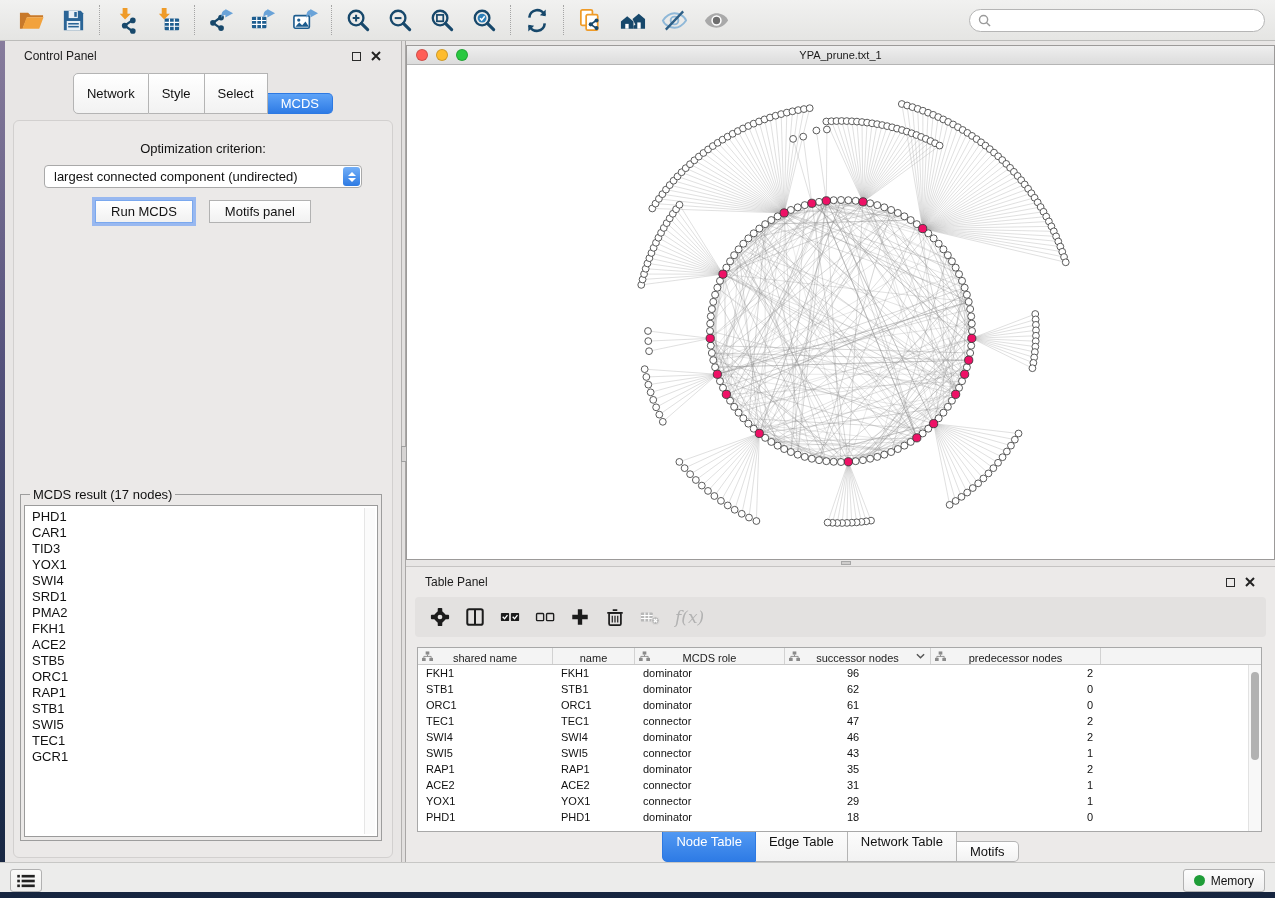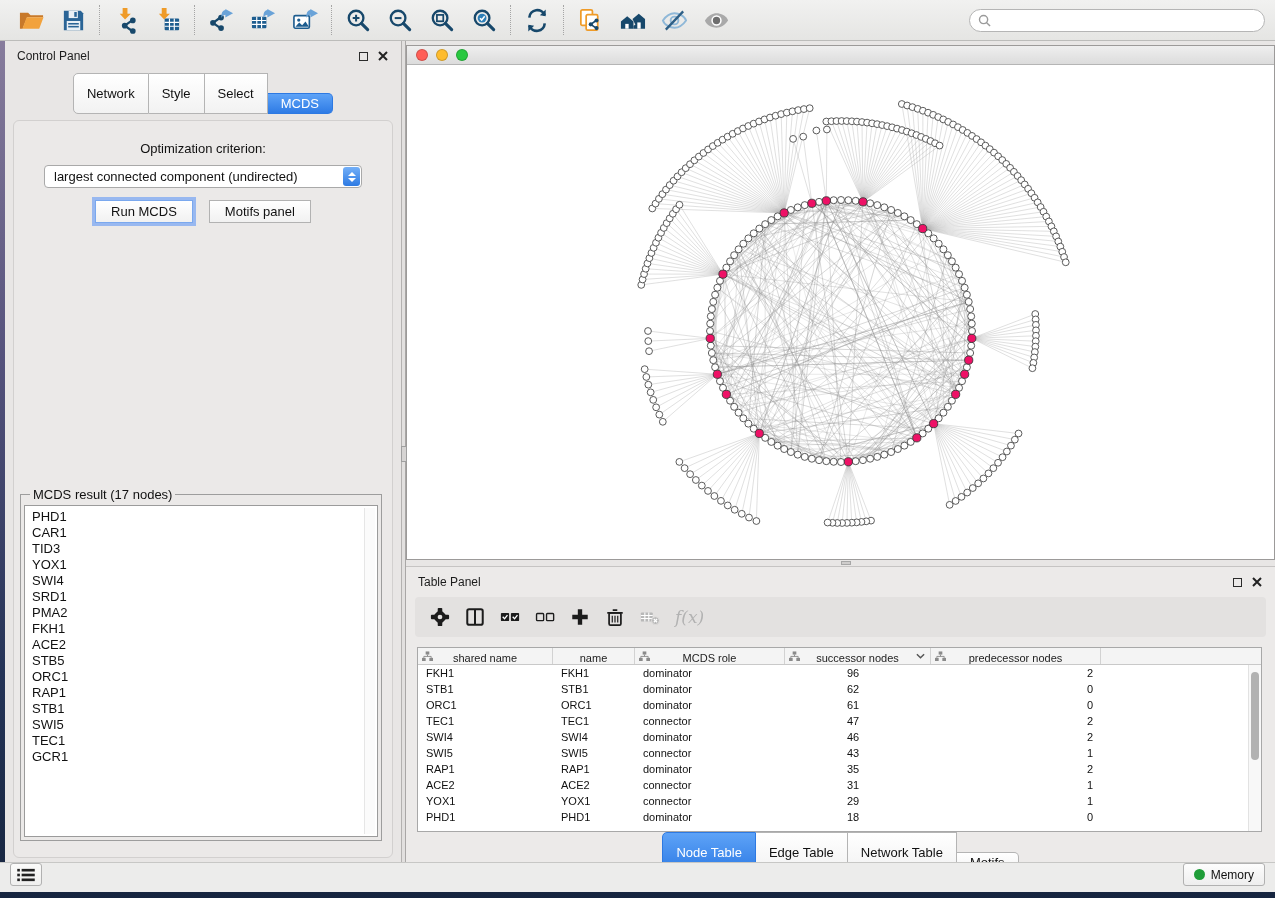--- a/index.html
+++ b/index.html
@@ -22,21 +22,21 @@
   .tb-search { margin-left:auto; width:296px; height:23px; border:1px solid #b5b5b5;
     border-radius:12px; background:#fff; display:flex; align-items:center; padding:0 8px; gap:6px; }
   .tb-search svg { width:13px; height:13px; flex:none; }
   .tb-search input { border:none; outline:none; flex:1; font:12px "Liberation Sans",sans-serif; background:transparent; }
 
   
   .main { position:absolute; left:5px; top:41px; right:0; bottom:30px; display:flex; }
 
   
   .control-panel { width:396px; background:#e8e6e5; display:flex; flex-direction:column; position:relative; }
-  .panel-header { height:30px; display:flex; align-items:center; padding:0 12px; font-size:12px; color:#1c1c1c; flex:none; }
+  .panel-header { height:30px; display:flex; align-items:center; padding:0 19px; font-size:12px; color:#1c1c1c; flex:none; }
   .win-btns { margin-left:auto; display:flex; gap:10px; align-items:center; }
   .float-btn { width:9px; height:9px; border:1.6px solid #2b2b2b; background:transparent; display:inline-block; cursor:pointer; }
   .close-btn { width:11px; height:11px; border:none; background:transparent; cursor:pointer; padding:0; }
   .close-btn svg { width:10px; height:10px; display:block; }
 
   .seg { display:flex; font-size:13px; flex:none; }
   .seg button { background:linear-gradient(#ffffff,#f2f2f2); border:1px solid #b4b4b4; border-left:none;
     padding:2px 13px; color:#111; cursor:pointer; font-family:inherit; font-size:13px; }
   .seg button:first-child { border-left:1px solid #b4b4b4; border-radius:5px 0 0 5px; }
   .seg button:last-child { border-radius:0 5px 5px 0;margin-top:20px; }
@@ -104,25 +104,25 @@
   .td { overflow:hidden; white-space:nowrap; }
   .c0 { width:135px; padding-left:8px; }
   .c1 { width:82px;  padding-left:8px; }
   .c2 { width:150px; padding-left:8px; }
   .c3 { width:146px; text-align:center; padding-right:10px; }
   .c4 { width:170px; text-align:right; padding-right:8px; }
   .cf { flex:1; }
   .table-scrollbar { position:absolute; right:0; top:17px; bottom:0; width:13px; background:#f8f8f8; border-left:1px solid #e2e2e2; }
   .table-scrollbar .thumb { position:absolute; left:2px; right:2px; top:7px; height:88px; background:#b2b2b2; border-radius:6px; cursor:grab; }
 
-  .tp-tabs { height:30px; display:flex; justify-content:center; align-items:flex-start; flex:none; }
+  .tp-tabs { height:30px; display:flex; justify-content:center; align-items:flex-end; flex:none; }
 
   
   .statusbar { position:absolute; left:0; right:0; bottom:0; height:30px; background:#ececeb;
-    border-top:1px solid #c7c7c5; display:flex; align-items:flex-start; padding:0 10px; }
+    border-top:1px solid #c7c7c5; display:flex; align-items:flex-end; padding:0 10px; }
   .sb-btn { width:32px; height:23px; border:1px solid #b1b1b1; border-radius:3px;
     background:linear-gradient(#fbfbfa,#efefee); display:flex; align-items:center; justify-content:center; cursor:pointer; }
   .memory-btn { margin-left:auto; height:23px; border:1px solid #b1b1b1; border-radius:3px;
     background:linear-gradient(#fdfdfd,#eeeeee); display:flex; align-items:center; gap:6px;
     padding:0 10px; font-size:12px; color:#111; cursor:pointer; font-family:inherit; }
   .memory-dot { width:11px; height:11px; border-radius:50%; }
 </style>
 </head>
 <body>
 
@@ -342,20 +342,21 @@
     </div>
 
     <div class="v-splitter">
         <div class="handle"></div>
       </div>
 
     <div class="right-col">
 
       <div class="network-window">
         <div class="nw-titlebar">
+          <span class="nw-title">YPA_prune.txt_1</span>
           <span class="lights">
             <button class="light" id="light-red" style="background: rgb(255, 95, 87);"></button>
             <button class="light" id="light-yellow" style="background: rgb(254, 188, 46);"></button>
             <button class="light" id="light-green" style="background: rgb(40, 200, 64);"></button>
           </span>
         </div>
         <div class="nw-canvas">
           <svg id="graph-svg" width="866" height="494" viewBox="0 0 866 494">
               <line x1="477.2665571161269" y1="389.64871627039616" x2="327.1615261663369" y2="190.1940602004455" stroke="#8f8f8f" stroke-width="0.75" stroke-opacity="0.4075255316030234"></line>
               <line x1="548.6542682700467" y1="329.3671742107864" x2="564.1762994960147" y2="280.66734636953333" stroke="#8f8f8f" stroke-width="0.75" stroke-opacity="0.3949285031016916"></line>

